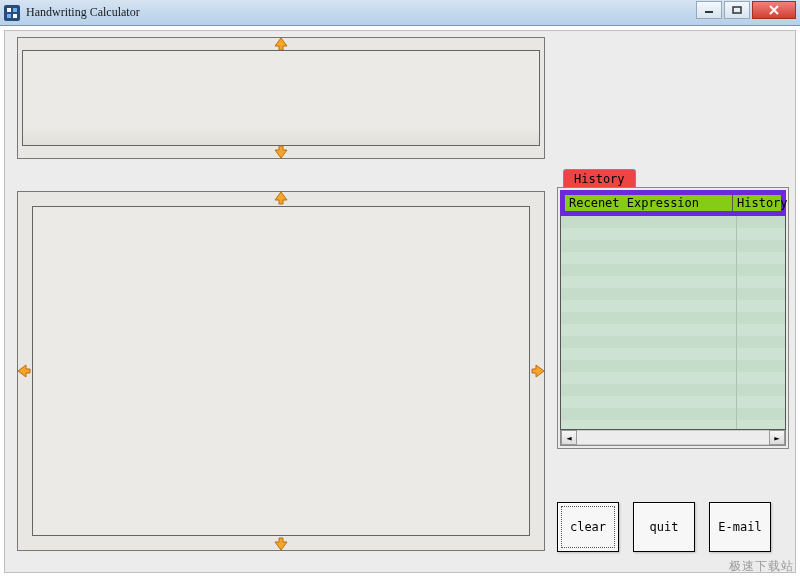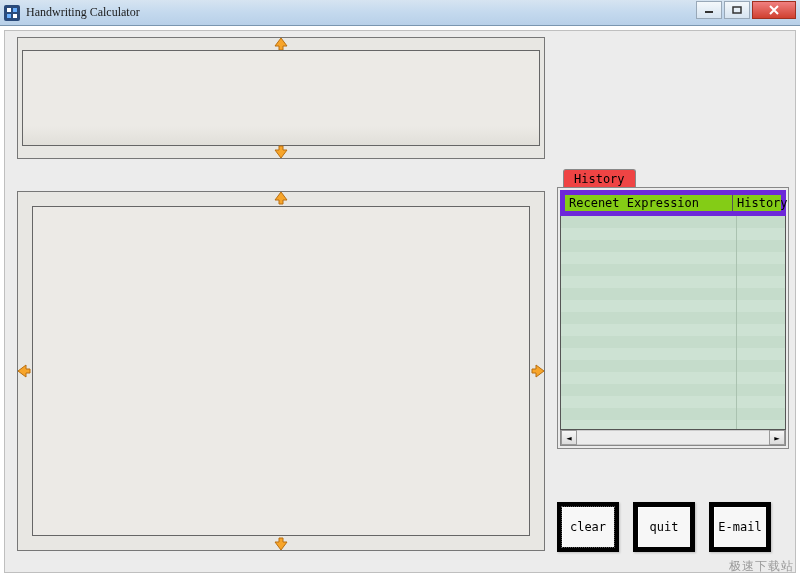--- a/index.html
+++ b/index.html
@@ -204,21 +204,21 @@
     left: 552px;
     bottom: 20px;
     width: 232px;
     display: flex;
     gap: 14px;
     justify-content: flex-start;
   }
   .app-btn {
     width: 62px;
     height: 50px;
-    border: 5px solid #000000;
+    border: 1px solid #000000;
     background: #f7f7f7;
     box-shadow: inset 1px 1px 0 #fff, 1px 1px 2px rgba(0,0,0,.2);
     display: flex;
     align-items: center;
     justify-content: center;
     font-size: 12px;
   }
   .app-btn.focused { outline: 1px dotted #555; outline-offset: -5px; }
   .watermark {
     position: absolute;

